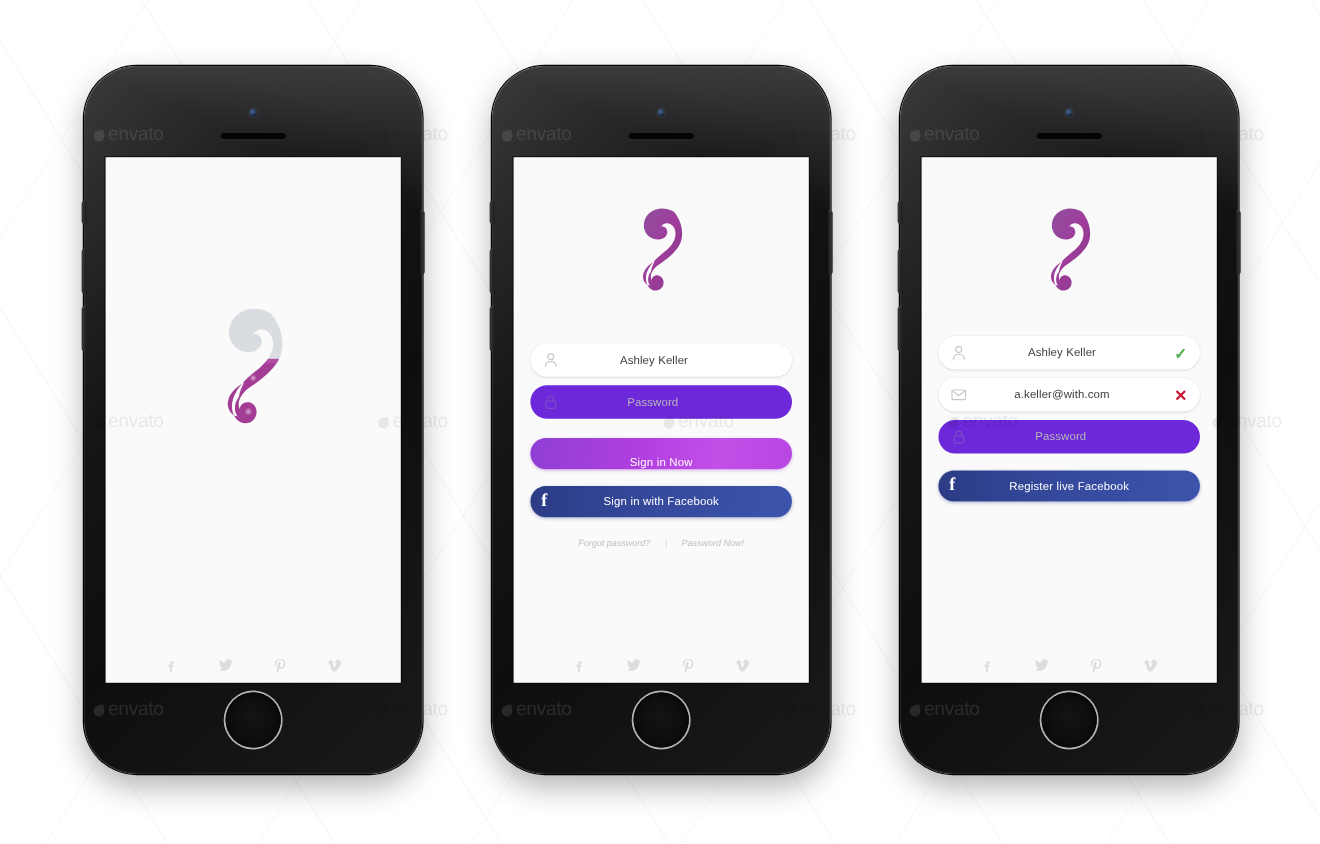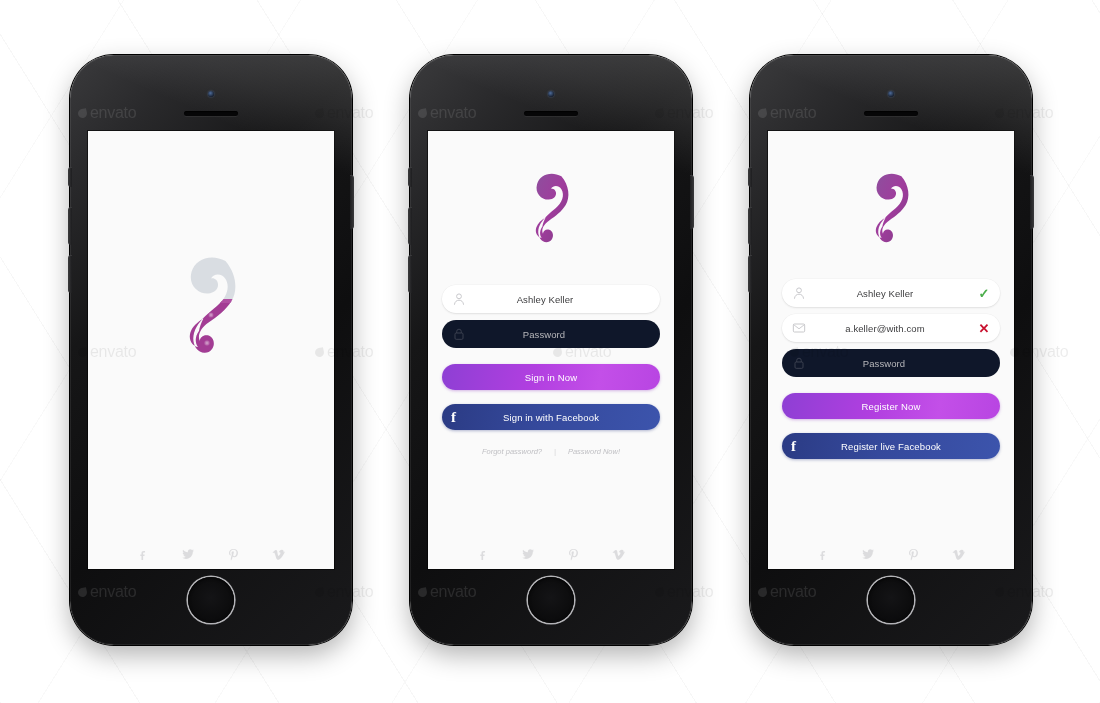--- a/index.html
+++ b/index.html
@@ -144,21 +144,21 @@
   .field {
     position: relative;
     height: 28px;
     border-radius: 14px;
     background: #ffffff;
     box-shadow: 0 1px 2px rgba(0,0,0,0.09), 0 0 0 0.6px rgba(0,0,0,0.035);
     display: flex;
     align-items: center;
     padding: 0 9px;
   }
-  .field.flat { background: #0f172a; box-shadow: none; }
+  .field.flat { background: #6d28d9; box-shadow: none; }
 
   .f-icon { width: 16px; height: 16px; flex: 0 0 16px; opacity: 0.55; }
   .f-icon.faint { opacity: 0.30; }
 
   .f-text {
     flex: 1;
     text-align: center;
     font-size: 9.5px;
     color: #3c3c3e;
     letter-spacing: 0.1px;
@@ -180,20 +180,21 @@
     color: #ffffff;
     letter-spacing: 0.15px;
     cursor: pointer;
     border: none;
     font-family: "Liberation Sans", sans-serif;
   }
   .pill.primary {
     margin-top: 9px;
     background: linear-gradient(100deg, #8e3fd4 0%, #b13fe0 42%, #c34fe8 72%, #b845e2 100%);
     box-shadow: 0 1px 3px rgba(140,50,190,0.35);
+    align-items: flex-end;
   }
   .pill.facebook {
     margin-top: 7px;
     background: linear-gradient(100deg, #2b3b84 0%, #35499c 45%, #3c54ac 100%);
     box-shadow: 0 1px 3px rgba(40,55,130,0.35);
   }
   .fb-f {
     position: absolute; left: 9px; top: 50%; transform: translateY(-50%);
     font-family: "Liberation Serif", serif;
     font-weight: bold;
@@ -469,23 +470,20 @@
 
       <div class="field flat">
         <svg class="f-icon faint" viewBox="0 0 24 24">
           <rect x="6" y="10.5" width="12" height="9.5" rx="1.8" fill="none" stroke="#9c9ca2" stroke-width="1.5"></rect>
           <path d="M8.6 10.5V8.2a3.4 3.4 0 0 1 6.8 0v2.3" fill="none" stroke="#9c9ca2" stroke-width="1.5"></path>
         </svg>
         <span class="f-text ph">Password</span>
         <span class="f-mark"></span>
       </div>
 
-      <button class="pill primary">
-        <span>Register Now</span>
-      </button>
 
       <button class="pill facebook">
         <span class="fb-f">f</span>
         <span>Register live Facebook</span>
       </button>
     </div>
 
     <div class="social">
       <svg width="13" height="13" viewBox="0 0 24 24">
           <path fill="#9a9aa0" d="M14.5 8.5h2.2V5.6h-2.6c-2.6 0-4 1.5-4 4v2.3H8v2.9h2.1V22h3.1v-7.2h2.4l.4-2.9h-2.8V9.9c0-.9.3-1.4 1.3-1.4z"></path>

